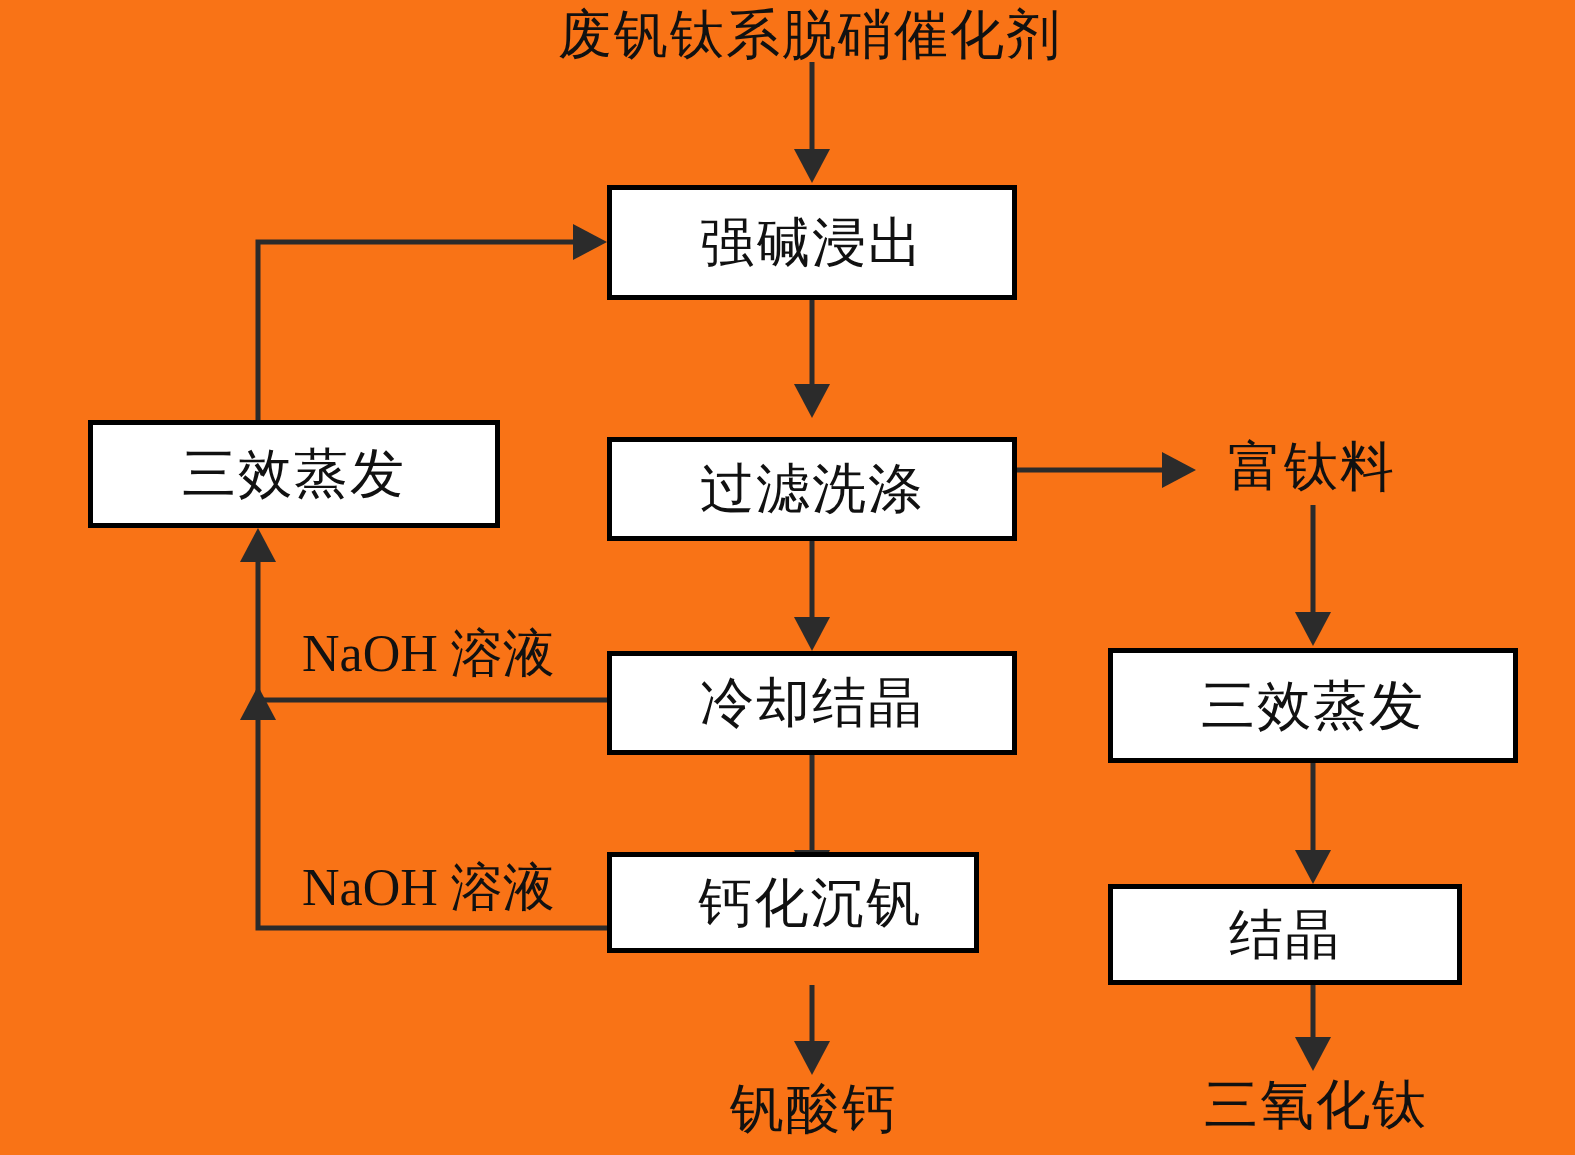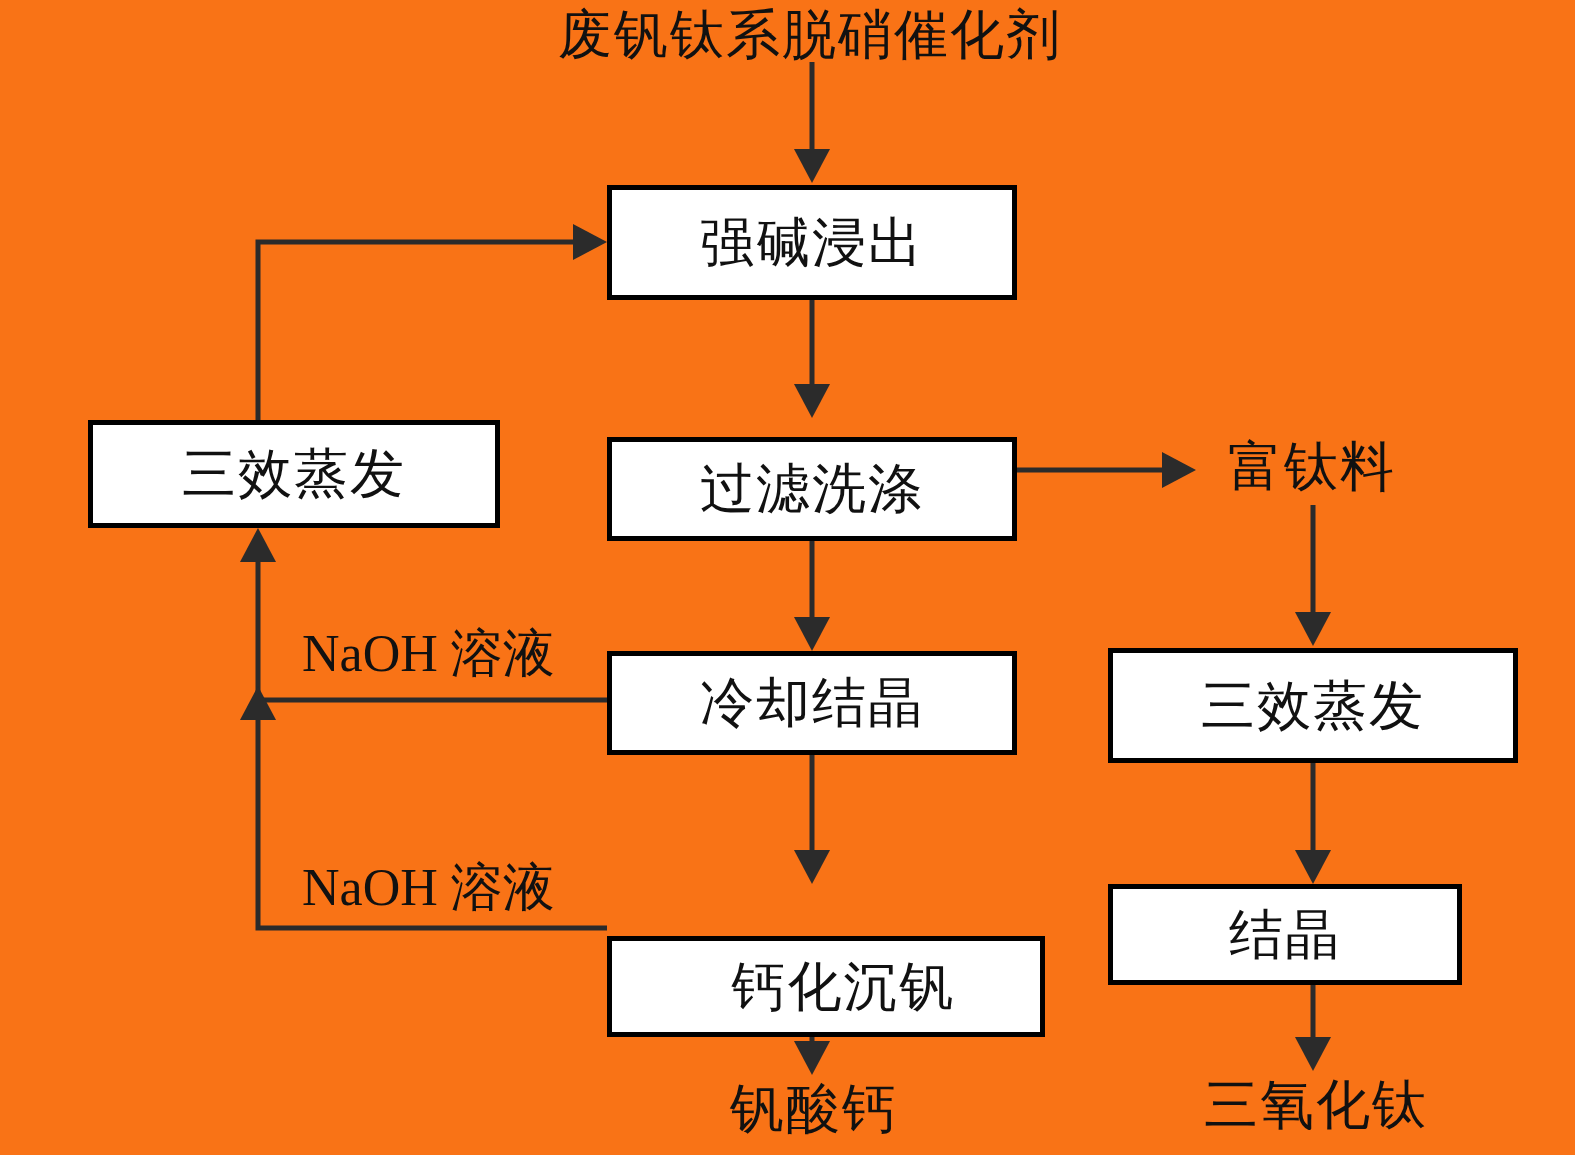--- a/index.html
+++ b/index.html
@@ -135,21 +135,21 @@
   </div>
 
   <div class="node-box" style="left:52px; top:420px; width:412px; height:108px;margin-left:36px;">
     <span class="node-label">三效蒸发</span>
   </div>
 
   <div class="node-box" style="left:607px; top:651px; width:410px; height:104px;">
     <span class="node-label">冷却结晶</span>
   </div>
 
-  <div class="node-box" style="left:607px; top:936px; width:438px; height:101px;padding-left:35px;">
+  <div class="node-box" style="left:607px; top:852px; width:372px; height:101px;padding-left:35px;">
     <span class="node-label">钙化沉钒</span>
   </div>
 
   <div class="node-box" style="left:1108px; top:648px; width:410px; height:115px;">
     <span class="node-label">三效蒸发</span>
   </div>
 
   <div class="node-box" style="left:1108px; top:884px; width:354px; height:101px;">
     <span class="node-label">结晶</span>
   </div>

